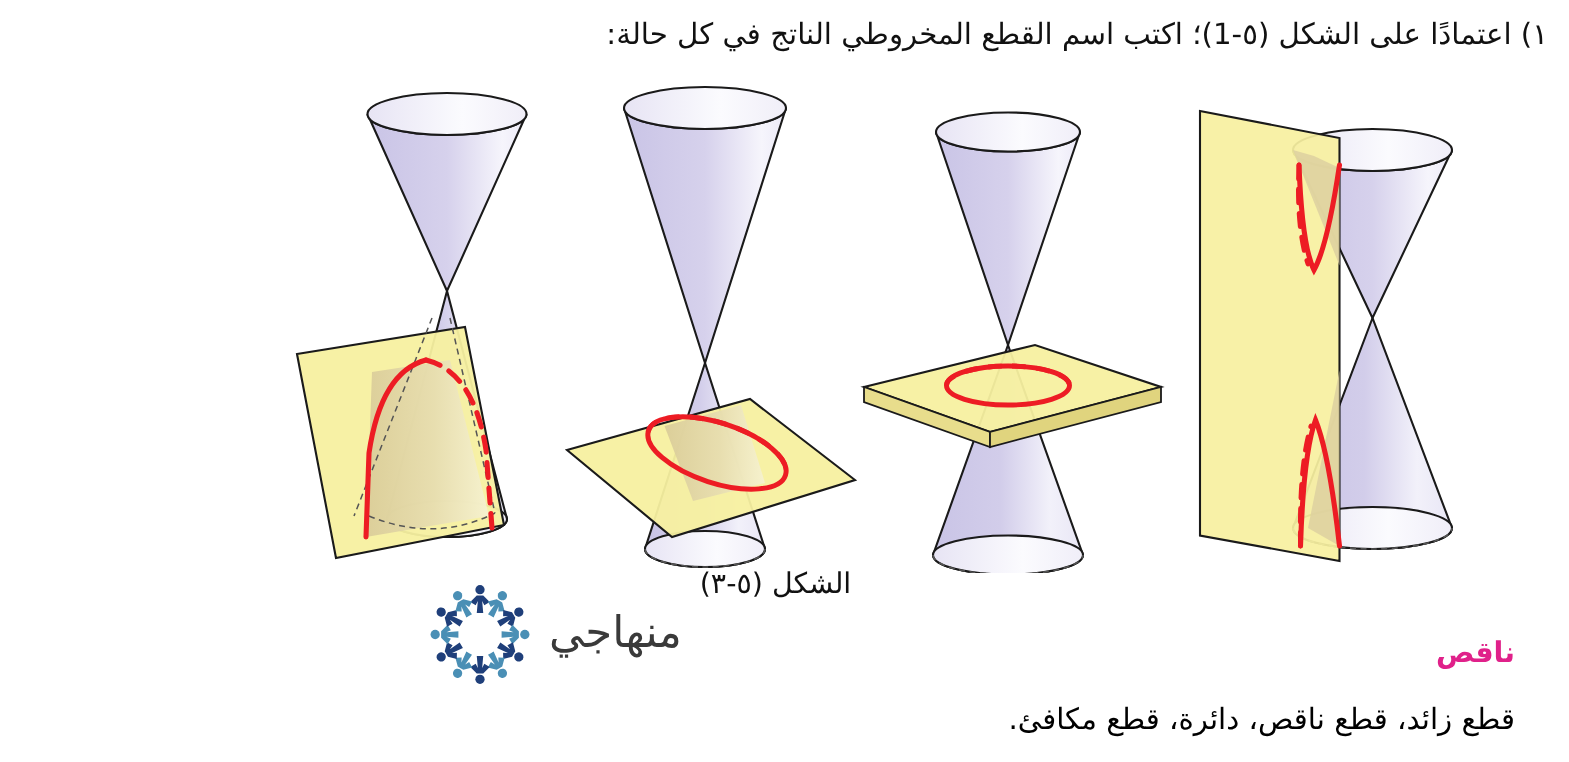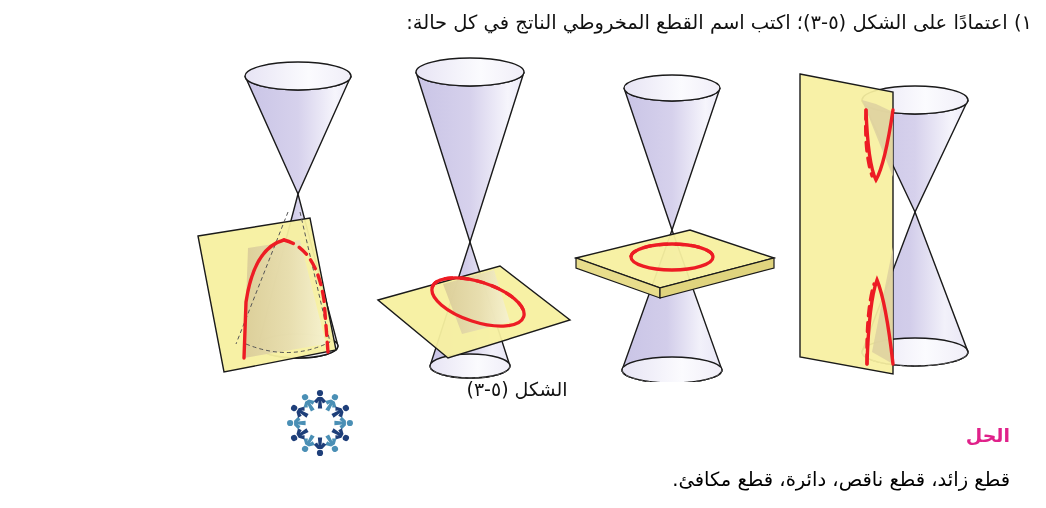--- a/index.html
+++ b/index.html
@@ -98,21 +98,21 @@
     text-align: right;
     direction: rtl;
     font-size: 19.5px;
     color: #000000;
     white-space: nowrap;
   }
 </style>
 </head>
 <body>
 
-<div id="question-heading">١) اعتمادًا على الشكل (٥-٣)؛ اكتب اسم القطع المخروطي الناتج في كل حالة:</div>
+<div id="question-heading">١) اعتمادًا على الشكل (٥-1)؛ اكتب اسم القطع المخروطي الناتج في كل حالة:</div>
 
 <div id="figure-area">
   <svg width="1046" height="330" viewBox="0 0 1046 330" xmlns="http://www.w3.org/2000/svg">
     <defs>
       <linearGradient id="coneGrad" x1="0" y1="0" x2="1" y2="0">
         <stop offset="0%" stop-color="#c9c4e6"></stop>
         <stop offset="45%" stop-color="#d2cdea"></stop>
         <stop offset="78%" stop-color="#f2f1fa"></stop>
         <stop offset="100%" stop-color="#e8e6f5"></stop>
       </linearGradient>
@@ -286,16 +286,17 @@
         </g>
         <g transform="rotate(330 50 50)">
           <g transform="translate(50 11)">
             <circle cx="0" cy="-2.5" r="4.3" fill="#4a8fb5"></circle>
             <path d="M -9 9 L -3 3 L 0 3 L 3 3 L 9 9 L 4 12 L 2 8 L 3 19 L 0 19 L -3 19 L -2 8 L -4 12 Z" fill="#4a8fb5"></path>
           </g>
         </g>
       </g>
     </svg>
   </span>
+  <span id="manhaji-wordmark">منهاجي</span>
 </div>
 
-<div id="solution-label">الحل</div>
+<div id="solution-label">ناقص</div>
 <div id="solution-text">قطع زائد، قطع ناقص، دائرة، قطع مكافئ.</div>
 
 </body></html>

